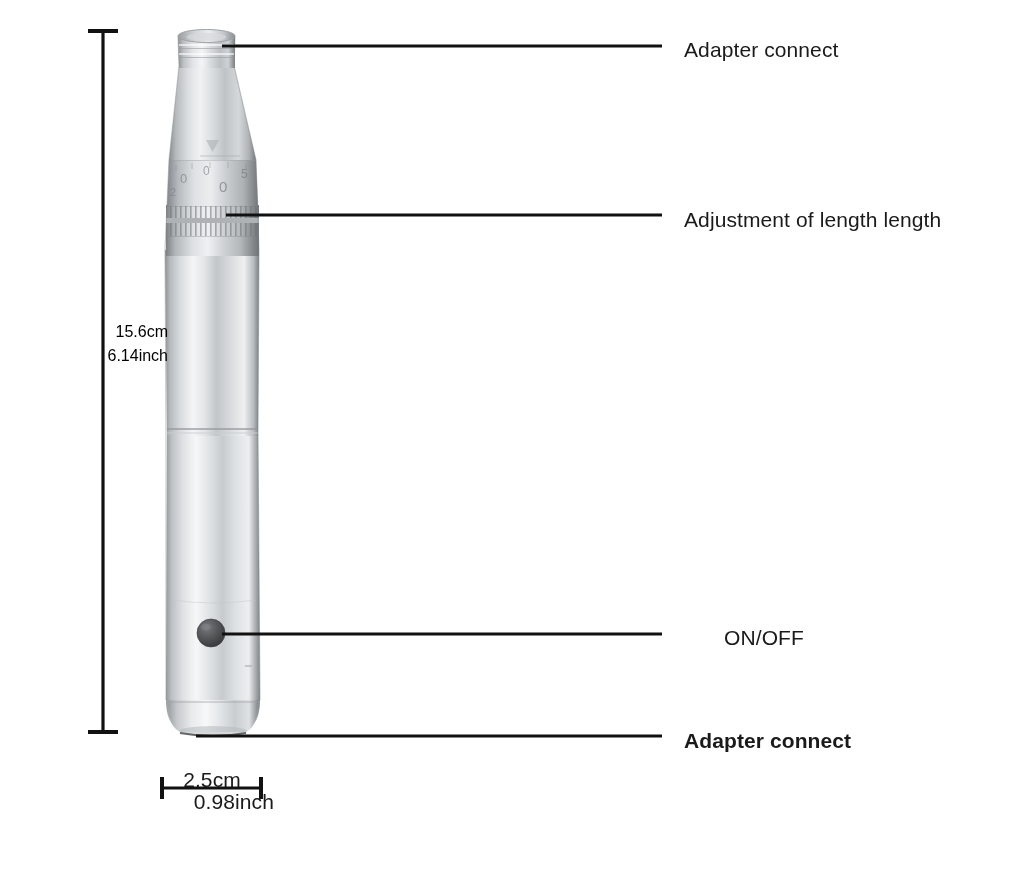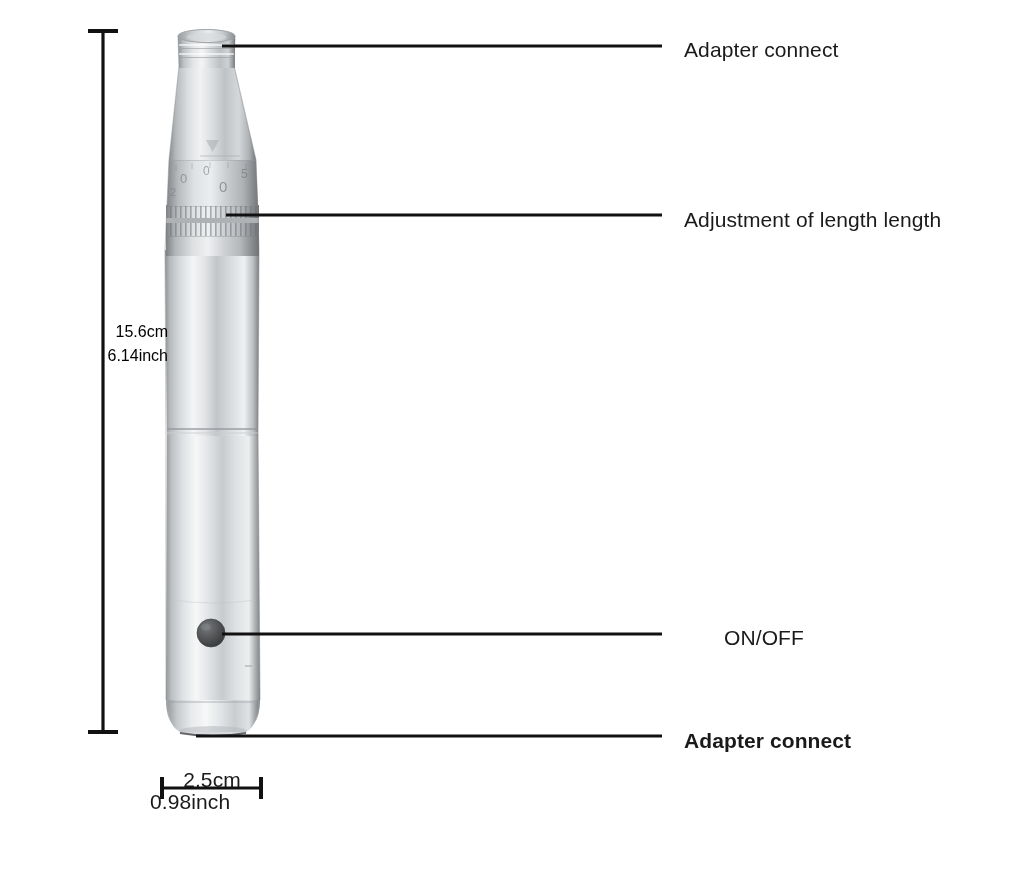--- a/index.html
+++ b/index.html
@@ -56,21 +56,21 @@
     left: 160px;
     top: 748px;
     width: 104px;
     text-align: center;
     margin-top: 20px;
   }
   .dim-width-bottom {
     left: 150px;
     top: 790px;
     width: 124px;
-    text-align: left;
+    text-align: right;
   }
   .lbl-needle-connect { left: 684px; top: 34px; }
   .lbl-needle-length  { left: 684px; top: 204px; }
   .lbl-onoff          { left: 686px; top: 622px; margin-left: 38px; }
   .lbl-adapter        { left: 684px; top: 725px; font-weight: bold; }
 </style>
 </head>
 <body>
 
 <div id="stage">

